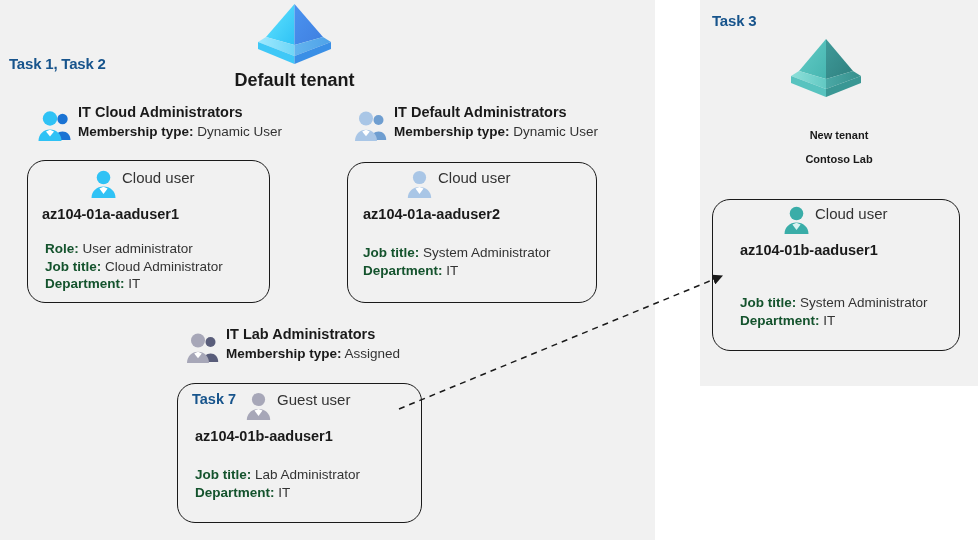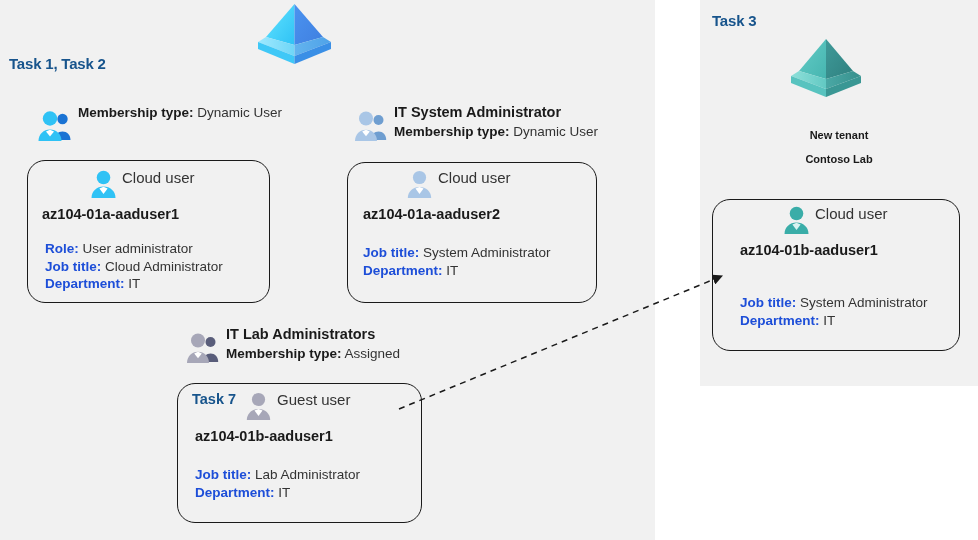--- a/index.html
+++ b/index.html
@@ -129,21 +129,21 @@
     color: #1a1a1a;
     white-space: nowrap;
   }
   .card-attrs {
     position: absolute;
     font-size: 13.5px;
     color: #333333;
     line-height: 17.5px;
     white-space: nowrap;
   }
-  .card-attrs b { color: #1d4ed8; }
+  .card-attrs b { color: #14532d; }
   .card-attrs .attr-line { display: block; }
 
   
   #card-aaduser1 .card-head  { left: 62px; top: 8px; }
   #card-aaduser1 .card-upn   { left: 14px; top: 45px; }
   #card-aaduser1 .card-attrs { left: 17px; top: 79px; }
 
   #card-aaduser2 .card-head  { left: 58px; top: 6px; }
   #card-aaduser2 .card-upn   { left: 15px; top: 43px; }
   #card-aaduser2 .card-attrs { left: 15px; top: 81px; }
@@ -196,20 +196,21 @@
         </linearGradient>
       </defs>
       <polygon points="37.5,3 37.5,44 9,36" fill="url(#dtL)"></polygon>
       <polygon points="37.5,3 37.5,44 66,36" fill="url(#dtR)"></polygon>
       <polygon points="9,36 37.5,44 37.5,55 1,41" fill="url(#dtBL)"></polygon>
       <polygon points="66,36 37.5,44 37.5,55 74,41" fill="url(#dtBR)"></polygon>
       <polygon points="1,41 37.5,55 37.5,63 1,48" fill="#3fc8f7"></polygon>
       <polygon points="74,41 37.5,55 37.5,63 74,48" fill="#3a8fe6"></polygon>
     </svg>
   </div>
+  <div class="tenant-caption" id="tenant-default-caption">Default tenant</div>
 
   <div class="tenant-icon" id="tenant-new-icon">
     <svg viewBox="0 0 72 64" width="72" height="64">
       <defs>
         <linearGradient id="ntL" x1="0" y1="0" x2="1" y2="1">
           <stop offset="0" stop-color="#63ccc6"></stop>
             <stop offset="1" stop-color="#46b5b0"></stop>
         </linearGradient>
         <linearGradient id="ntR" x1="0" y1="0" x2="1" y2="1">
           <stop offset="0" stop-color="#3f9a99"></stop>
@@ -241,36 +242,37 @@
     <span class="group-icon">
       <svg viewBox="0 0 38 34" width="38" height="34">
         <circle cx="26.5" cy="10" r="5.2" fill="#1a73d4"></circle>
         <path d="M18.5 31c0-5.2 3.6-8.6 8-8.6s8 3.4 8 8.6z" fill="#1a73d4"></path>
         <circle cx="14" cy="9.5" r="7.2" fill="#2fc2f5"></circle>
         <path d="M2.5 32c0-7 5.2-11.6 11.5-11.6S25.5 25 25.5 32z" fill="#2fc2f5"></path>
         <polygon points="14,20.8 10,22.4 14,27.4 18,22.4" fill="#ffffff"></polygon>
       </svg>
     </span>
     <span class="group-text">
+      <span class="group-name">IT Cloud Administrators</span>
       <span class="group-meta"><b>Membership type:</b> <span>Dynamic User</span></span>
     </span>
   </div>
 
   <div class="group" id="group-system-admins">
     <span class="group-icon">
       <svg viewBox="0 0 38 34" width="38" height="34">
         <circle cx="26.5" cy="11" r="5" fill="#6f9ed0"></circle>
         <path d="M19 31c0-5 3.4-8.4 7.6-8.4s7.6 3.4 7.6 8.4z" fill="#6f9ed0"></path>
         <circle cx="14" cy="9.5" r="7" fill="#a9c6e6"></circle>
         <path d="M3,32c0-6.8 5-11.3 11-11.3S25,25.2 25,32z" fill="#a9c6e6"></path>
         <polygon points="14,20.8 10.2,22.4 14,27.2 17.8,22.4" fill="#ffffff"></polygon>
       </svg>
     </span>
     <span class="group-text">
-      <span class="group-name">IT System Administrator</span>
+      <span class="group-name">IT Default Administrators</span>
       <span class="group-meta"><b>Membership type:</b> <span>Dynamic User</span></span>
     </span>
   </div>
 
   <div class="group" id="group-lab-admins">
     <span class="group-icon">
       <svg viewBox="0 0 38 34" width="38" height="34">
         <circle cx="26.5" cy="11" r="5" fill="#595d7a"></circle>
         <path d="M19 31c0-5 3.4-8.4 7.6-8.4s7.6 3.4 7.6 8.4z" fill="#595d7a"></path>
         <circle cx="14" cy="9.5" r="7" fill="#a7a7b8"></circle>

